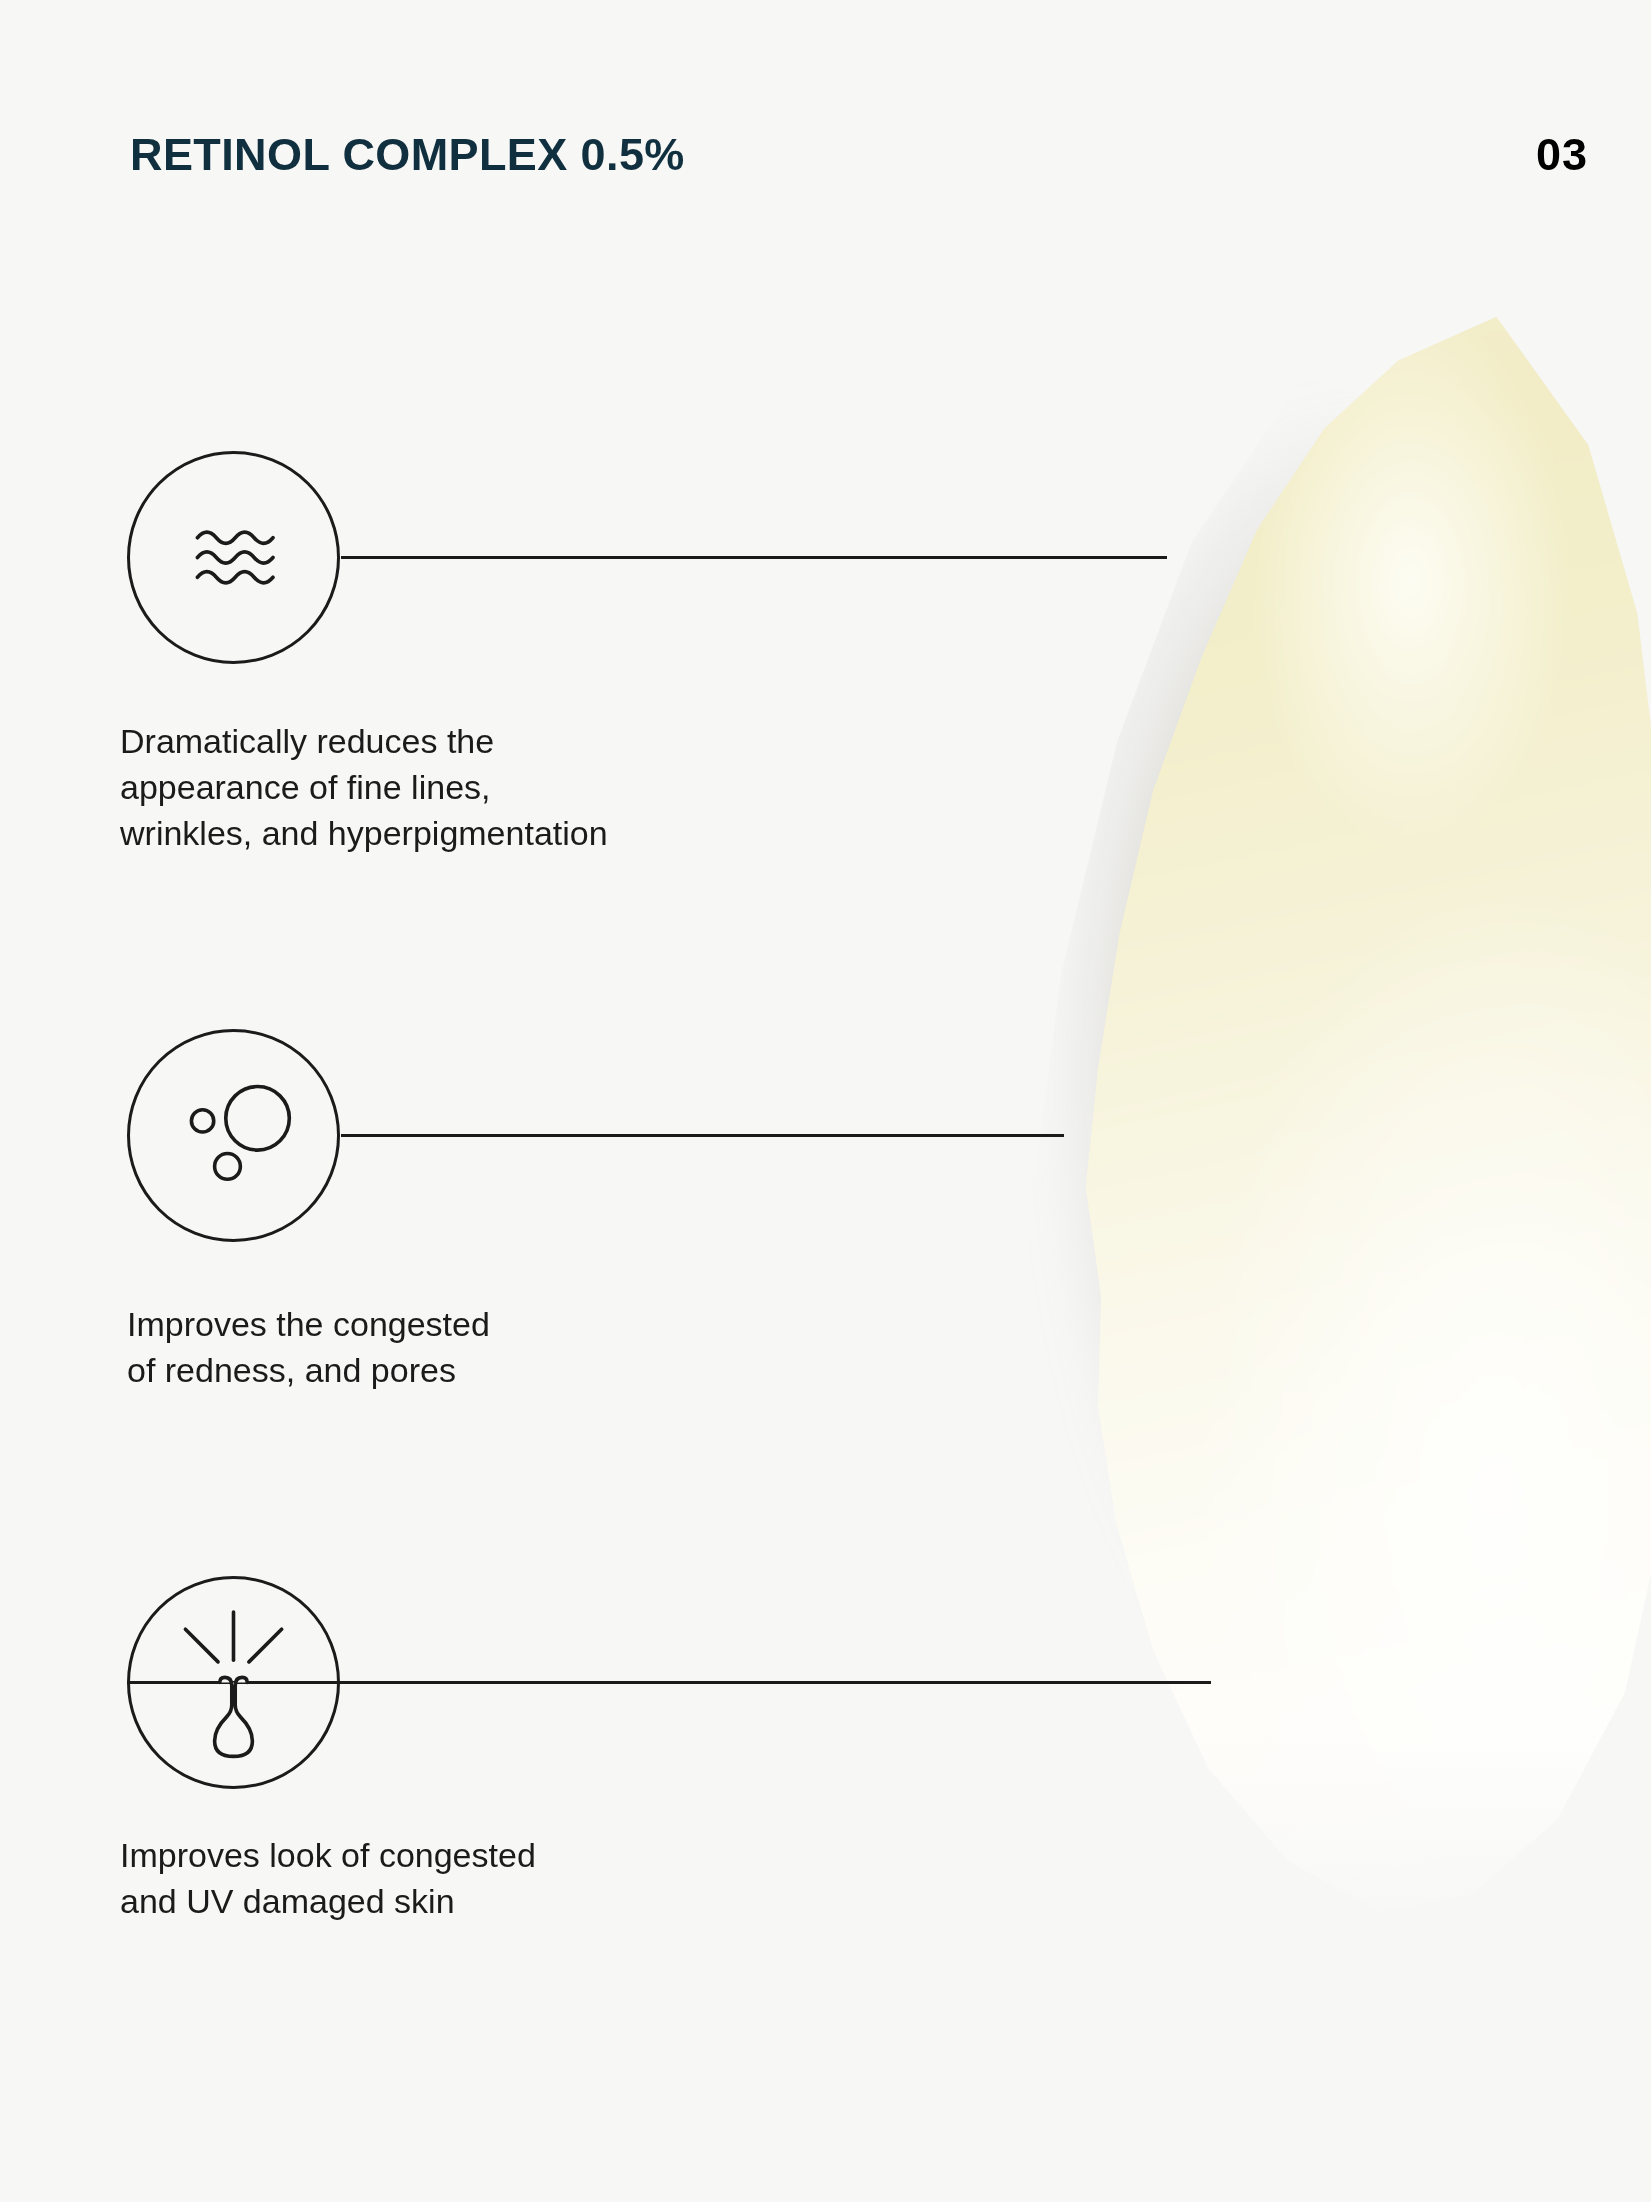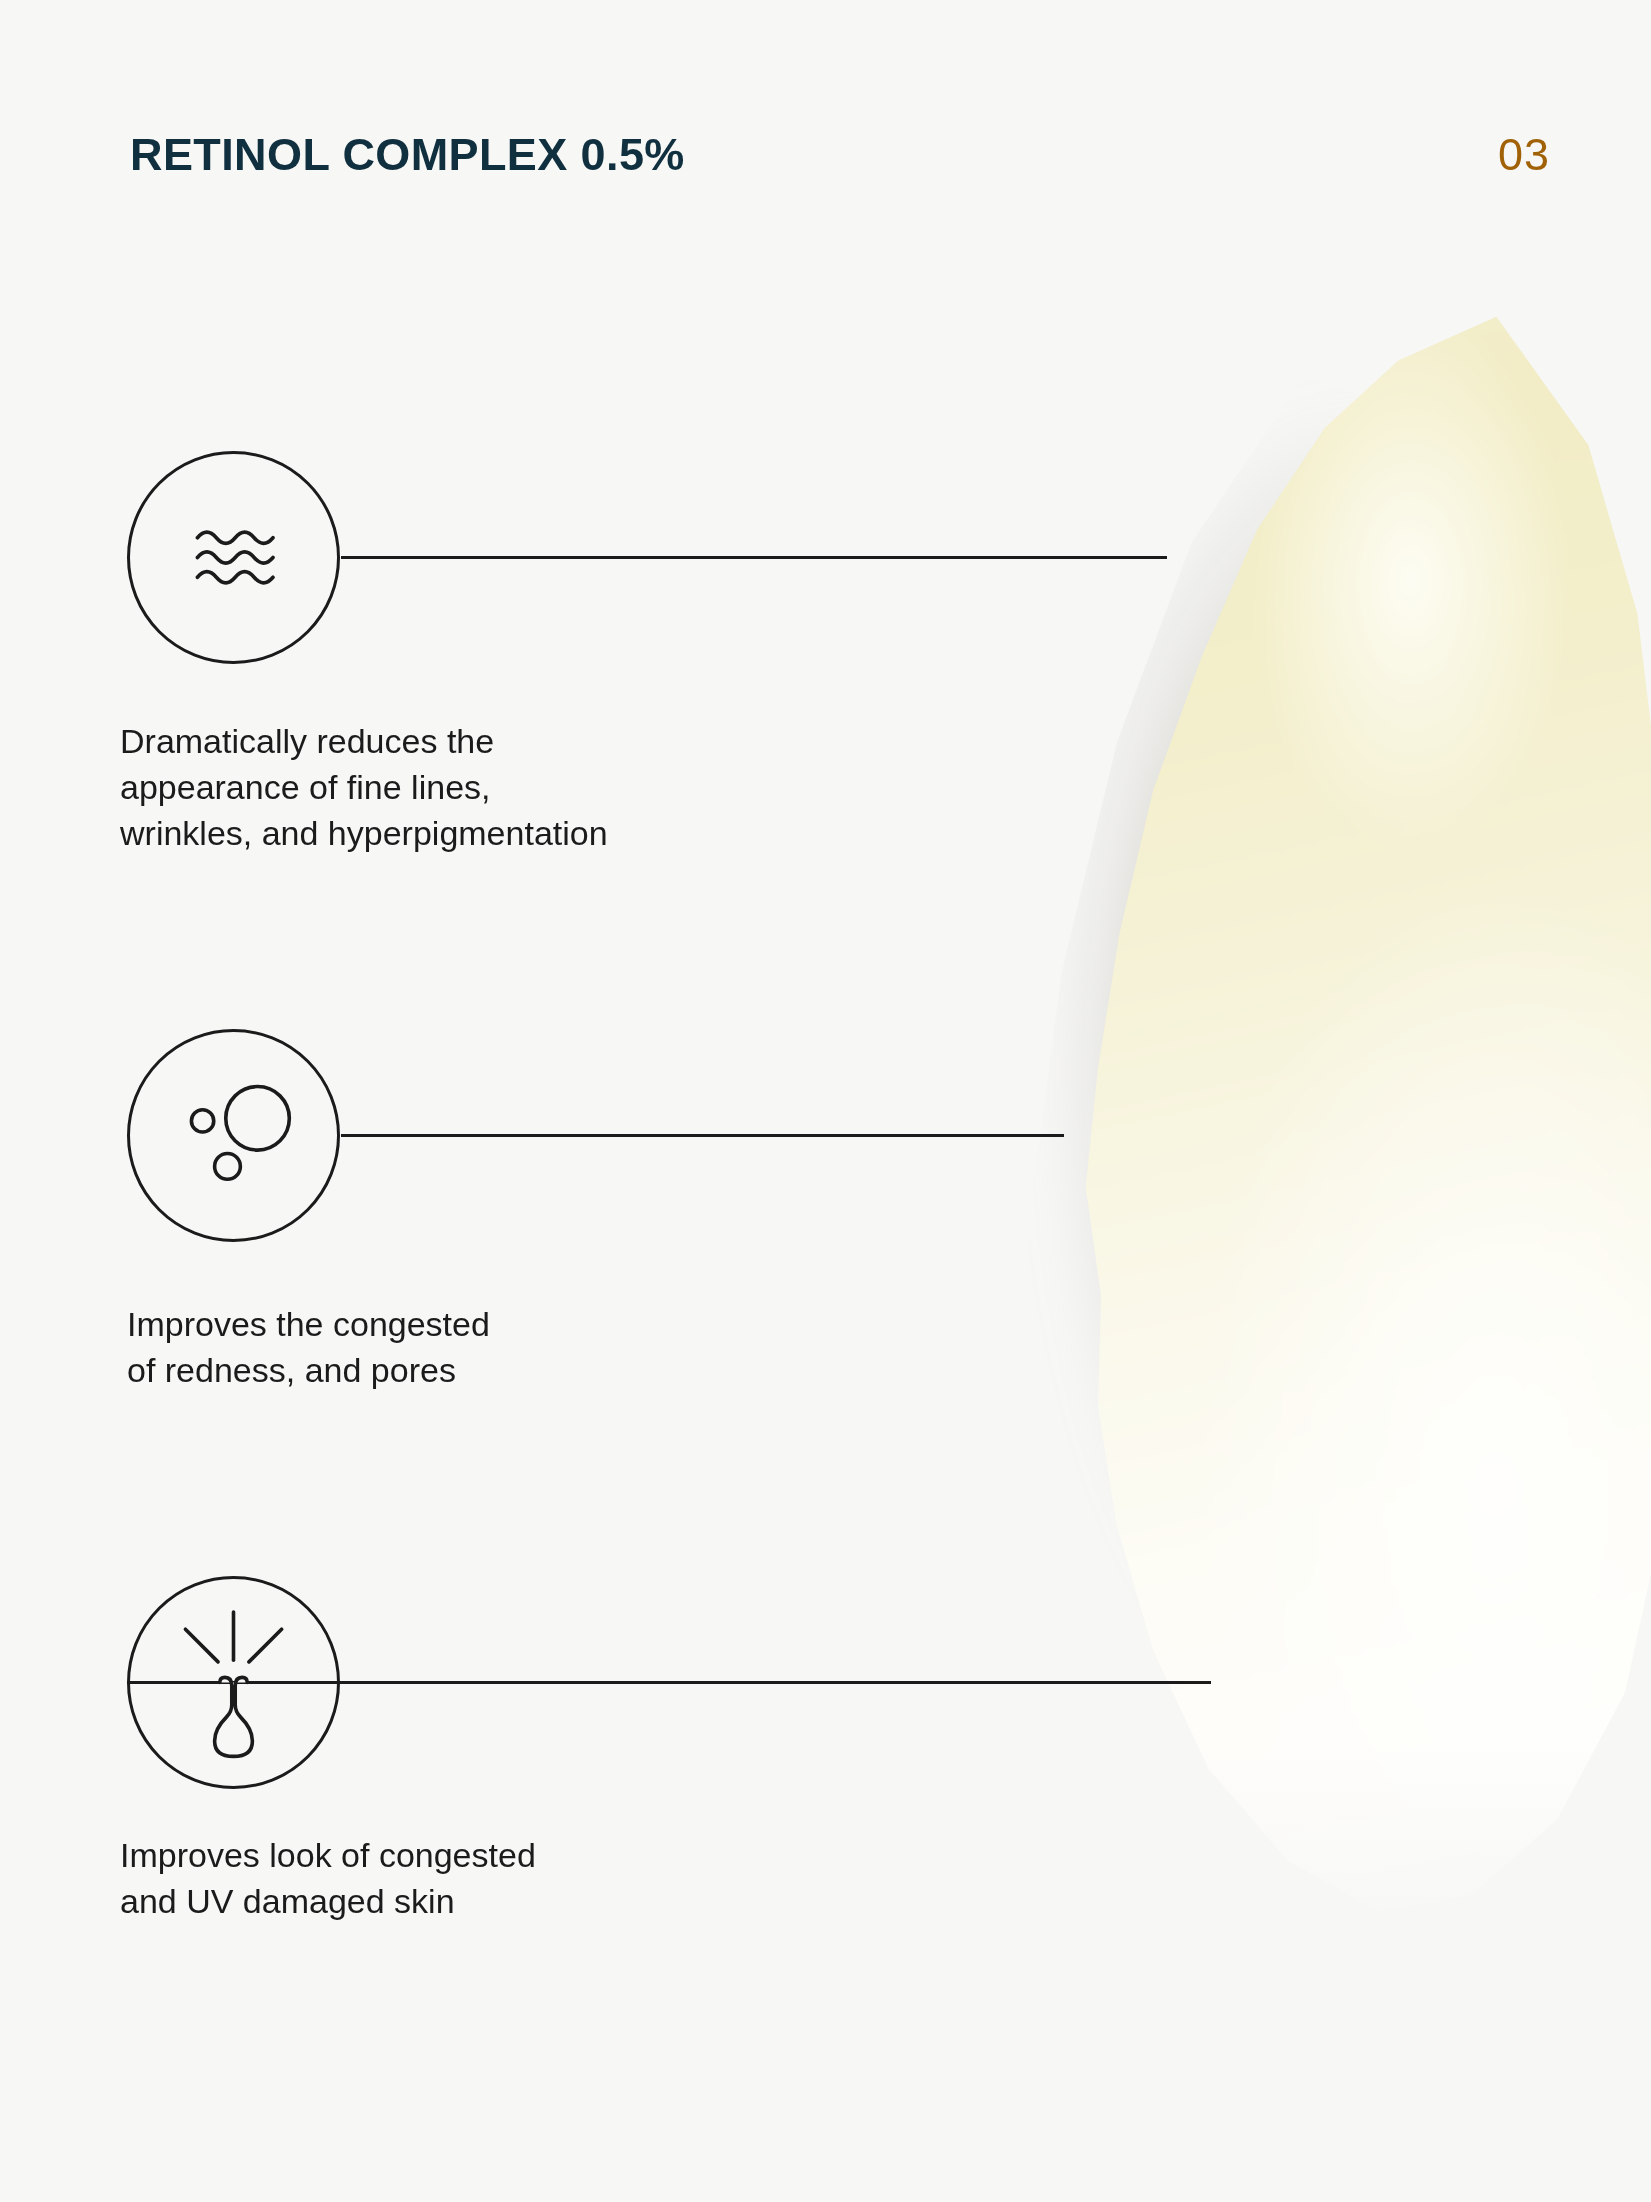--- a/index.html
+++ b/index.html
@@ -122,26 +122,26 @@
     left: 122px;
     top: 129px;
     font-size: 45px;
     font-weight: 700;
     letter-spacing: 0.4px;
     color: #11303f;
     white-space: nowrap;
   }
   .page-number {
     position: absolute;
-    left: 1490px;
+    left: 1528px;
     top: 129px;
     font-size: 45px;
-    font-weight: 400;
+    font-weight: 700;
     letter-spacing: 0.9px;
-    color: #a16207;
+    color: #000000;
     white-space: nowrap;
   }
 
   
   .benefit {
     position: absolute;
     left: 0;
     width: 1652px;
   }
   .benefit-1 { top: 451px; }

